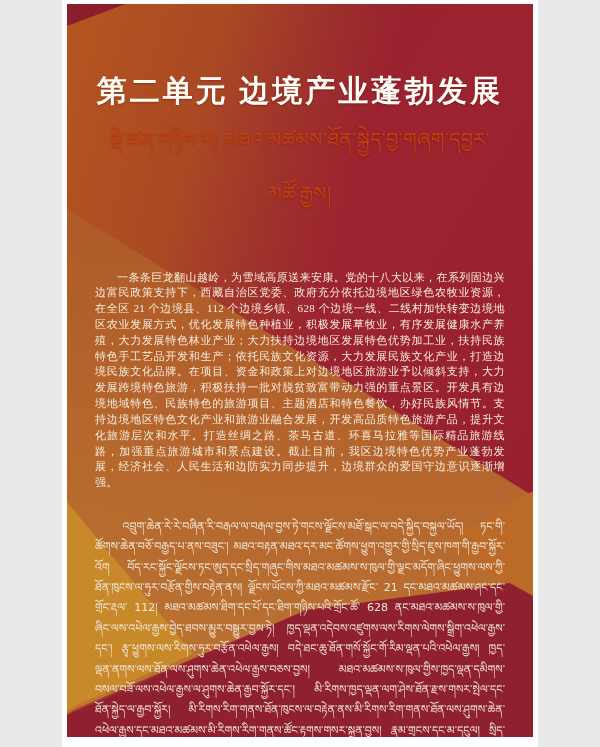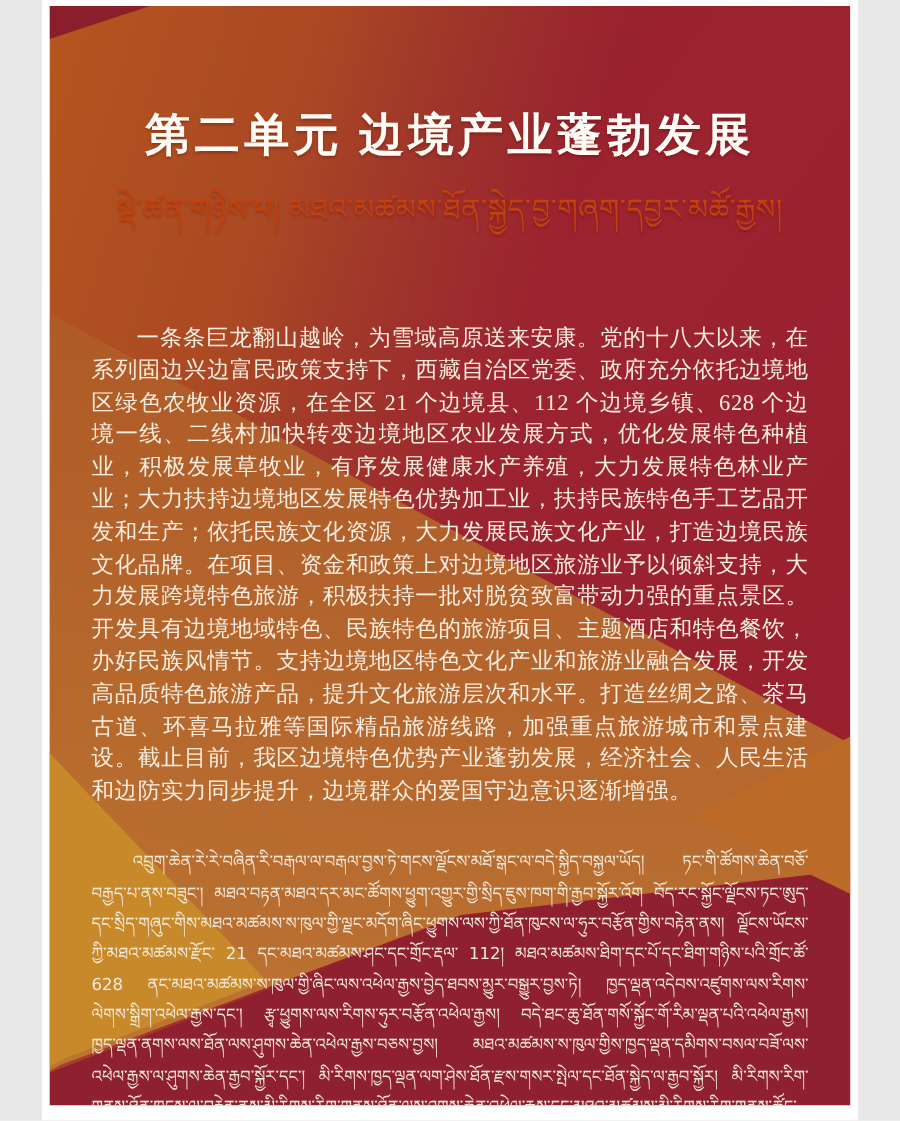--- a/index.html
+++ b/index.html
@@ -1,17 +1,17 @@
 <!DOCTYPE html>
 <html><head>
 <meta charset="utf-8">
 <style>
   html,body{margin:0;padding:0;background:#e8e8e8;}
   .page{
-    width:544px;height:747px;
+    width:476px;height:747px;
     background:#ffffff;
     box-sizing:border-box;
     padding:4px 5px 10px 5px;
     margin:0 auto;
     font-family:"Liberation Serif", serif;
   }
   .canvas{
     position:relative;
     width:100%;height:100%;
     overflow:hidden;
@@ -39,21 +39,21 @@
     color:#c2410c;
     font-size:19px;
     margin-top:9px;
     letter-spacing:0.5px;
     text-shadow:0 1px 2px rgba(80,10,10,0.3);
     font-family:"DejaVu Sans", sans-serif;
   }
   .para-cn{
     margin-top:44px;
     color:#F7EDDF;
-    font-size:15px;
+    font-size:11px;
     line-height:1.44;
     letter-spacing:0.4px;
     text-align:justify;
     text-indent:2em;
   }
   .para-bo{
     margin-top:26px;
     color:#F3E9DB;
     font-size:11px;
     line-height:1.85;

